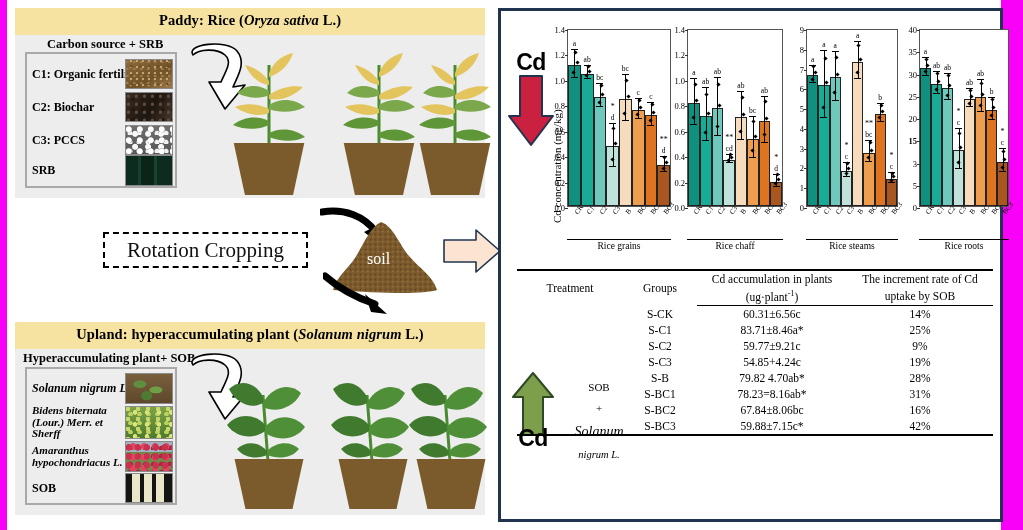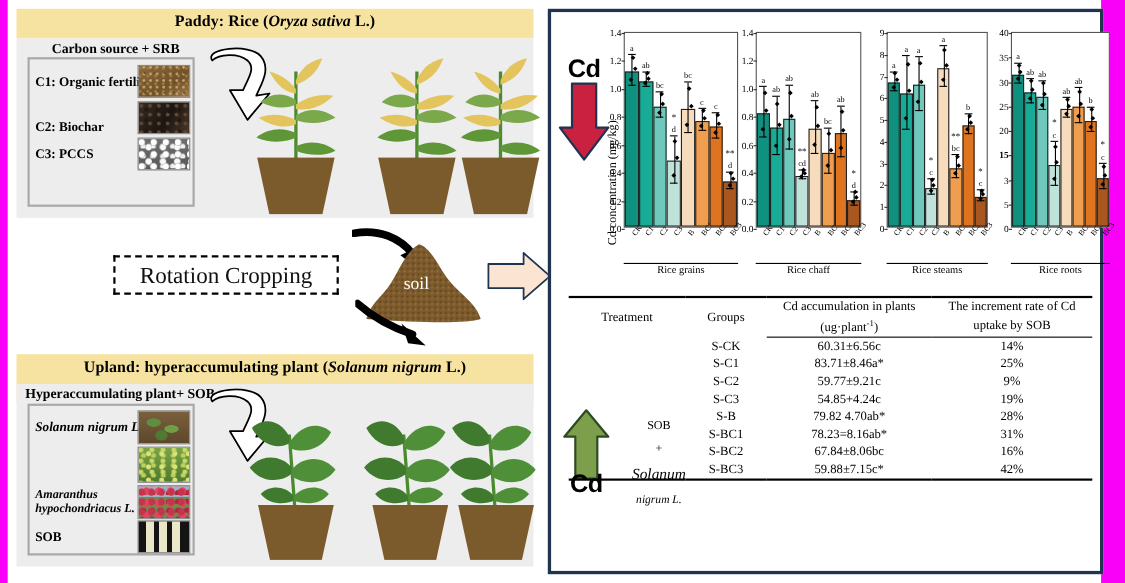--- a/index.html
+++ b/index.html
@@ -226,27 +226,31 @@
 
     <div class="photo-panel" style="position:absolute;left:8px;top:35px;width:470px;height:163px;">
 
       <div class="panel-caption">Carbon source + SRB</div>
 
       <div class="src-box" style="left:10px;top:17px;width:152px;height:136px;">
         <div class="src-row" style="position:absolute;left:0;top:5px;width:100%;height:30px;">
           <span class="src-label">C1:  Organic fertilizer</span>
           <span class="src-thumb th-fert" style="top:0;height:30px;"></span>
         </div>
-        <div class="src-row" style="position:absolute;left:0;top:38px;width:100%;height:30px;align-items:flex-end;">
+        <div class="src-row" style="position:absolute;left:0;top:38px;width:100%;height:30px;">
           <span class="src-label">C2:  Biochar</span>
           <span class="src-thumb th-biochar" style="top:0;height:30px;"></span>
         </div>
         <div class="src-row" style="position:absolute;left:0;top:71px;width:100%;height:30px;">
           <span class="src-label">C3:  PCCS</span>
           <span class="src-thumb th-pccs" style="top:0;height:30px;"></span>
+        </div>
+        <div class="src-row" style="position:absolute;left:0;top:101px;width:100%;height:31px;">
+          <span class="src-label">SRB</span>
+          <span class="src-thumb th-srb" style="top:0;height:31px;"></span>
         </div>
       </div>
 
       <svg class="outline-arrow" style="left:160px;top:6px;" width="100" height="72" viewBox="0 0 100 72">
         <path d="M18 14 C10 3, 52 -2, 62 10 C72 22, 62 36, 58 46 L70 44 L50 68 L34 41 L46 41
                  C50 31, 58 21, 50 14 C42 7, 24 8, 18 14 Z" fill="#ffffff" stroke="#000" stroke-width="1.6" stroke-linejoin="round"></path>
       </svg>
 
       <div class="pot" style="left:196px;top:16px;width:116px;height:144px;">
         <svg width="116" height="110" viewBox="0 0 116 110" style="position:absolute;left:0;top:0;">
@@ -333,20 +337,21 @@
     <div class="photo-panel" style="position:absolute;left:8px;top:349px;width:470px;height:166px;">
 
       <div class="panel-caption" style="padding-left:8px;">Hyperaccumulating plant+ SOB</div>
 
       <div class="src-box" style="left:10px;top:18px;width:152px;height:138px;">
         <div class="src-row" style="position:absolute;left:0;top:4px;width:100%;height:31px;">
           <span class="src-label ital">Solanum nigrum L.</span>
           <span class="src-thumb th-sn" style="top:0;height:31px;"></span>
         </div>
         <div class="src-row" style="position:absolute;left:0;top:37px;width:100%;height:33px;">
+          <span class="src-label ital" style="max-width:105px;display:inline-block;font-size:11px;">Bidens biternata (Lour.) Merr. et Sherff</span>
           <span class="src-thumb th-bb" style="top:0;height:33px;"></span>
         </div>
         <div class="src-row" style="position:absolute;left:0;top:72px;width:100%;height:31px;">
           <span class="src-label ital" style="max-width:105px;display:inline-block;font-size:11px;">Amaranthus hypochondriacus L.</span>
           <span class="src-thumb th-am" style="top:0;height:31px;"></span>
         </div>
         <div class="src-row" style="position:absolute;left:0;top:104px;width:100%;height:30px;">
           <span class="src-label">SOB</span>
           <span class="src-thumb th-sob" style="top:0;height:30px;"></span>
         </div>

